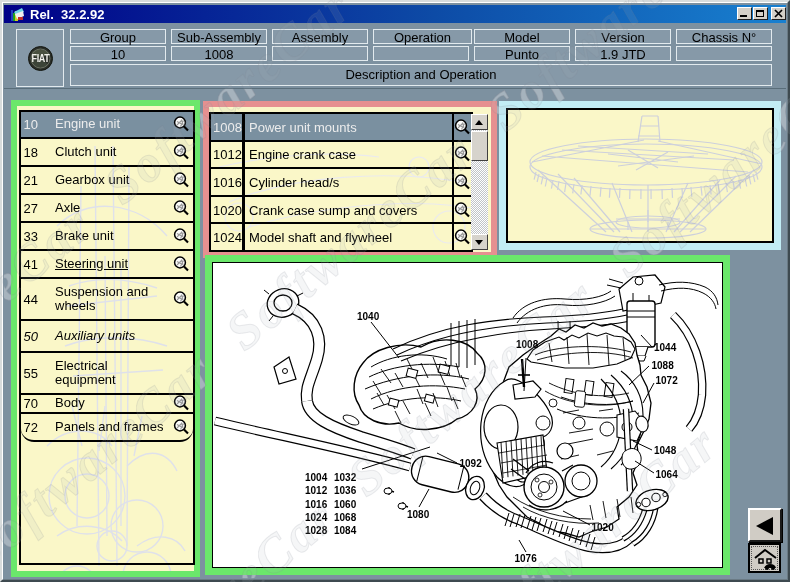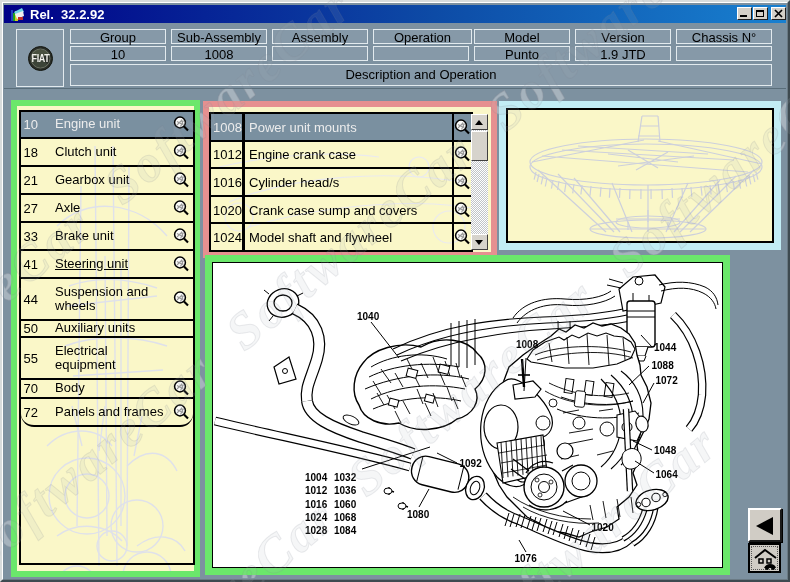--- a/index.html
+++ b/index.html
@@ -169,21 +169,21 @@
         </div>
         <div class="trow" style="height:41.9px;">
           <span class="num" style="left:2.5px;">44</span>
           <span class="lbl" style="left:34px;line-height:14px;">Suspension and<br>wheels</span>
           <svg class="mag" style="right:4px;" width="16" height="16" viewBox="0 0 16 16">
 <circle cx="7" cy="6.5" r="5.4" fill="#FCFCFA" stroke="#000" stroke-width="1.5"></circle>
 <path d="M4 5.5 l4.5 2.5 m-4.5 1 l4.5 -4.5 M8.5 3.5 l1.5 5.5 M10.5 4.5 l-3 6" stroke="#9A9A9A" stroke-width="1.1" fill="none"></path>
 <path d="M11 10.5 L15 14.5" stroke="#000" stroke-width="2.2"></path>
 </svg>
         </div>
-        <div class="trow" style="height:17px;">
+        <div class="trow" style="height:32px;font-style:italic;">
           <span class="num" style="left:2.5px;">50</span>
           <span class="lbl" style="left:34px;line-height:14px;">Auxiliary units</span>
         </div>
         <div class="trow" style="height:41.9px;">
           <span class="num" style="left:2.5px;">55</span>
           <span class="lbl" style="left:34px;line-height:14px;">Electrical<br>equipment</span>
         </div>
         <div class="trow" style="height:19px;">
           <span class="num" style="left:2.5px;">70</span>
           <span class="lbl" style="left:34px;line-height:14px;">Body</span>

